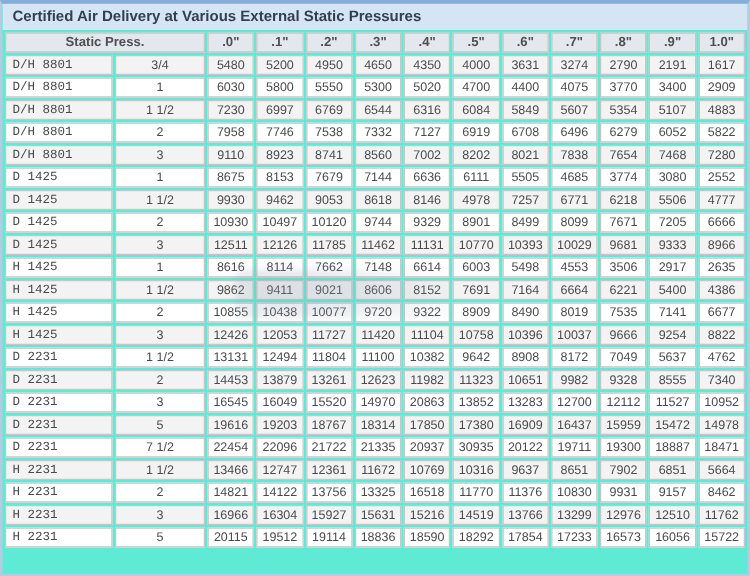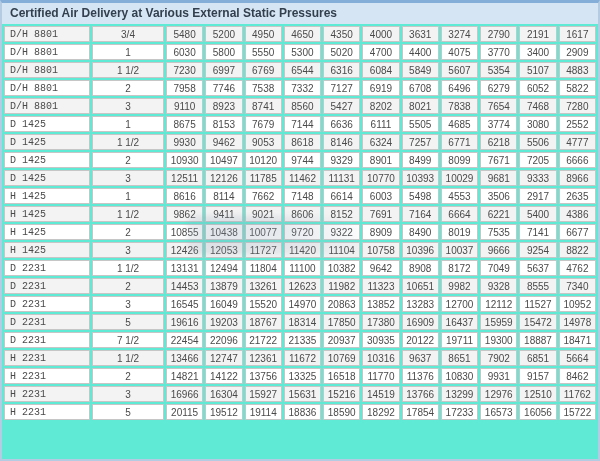--- a/index.html
+++ b/index.html
@@ -40,20 +40,35 @@
 
 <div class="panel">
   <div class="title-bar">Certified Air Delivery at Various External Static Pressures</div>
 
   <table>
     <colgroup>
       <col style="width:86px">
         <col style="width:72px">
     </colgroup>
     <thead>
+      <tr>
+        <th colspan="2">Static Press.</th>
+
+      <th>.0"</th>
+          <th>.1"</th>
+          <th>.2"</th>
+          <th>.3"</th>
+          <th>.4"</th>
+          <th>.5"</th>
+          <th>.6"</th>
+          <th>.7"</th>
+          <th>.8"</th>
+          <th>.9"</th>
+          <th>1.0"</th>
+        </tr>
     </thead>
     <tbody>
 
     <tr>
           <td class="model">D/H 8801</td>
           <td>3/4</td>
           <td>5480</td>
           <td>5200</td>
           <td>4950</td>
           <td>4650</td>
@@ -110,21 +125,21 @@
           <td>6052</td>
           <td>5822</td>
         </tr>
         <tr>
           <td class="model">D/H 8801</td>
           <td>3</td>
           <td>9110</td>
           <td>8923</td>
           <td>8741</td>
           <td>8560</td>
-          <td>5427</td>
+          <td>7002</td>
           <td>8202</td>
           <td>8021</td>
           <td>7838</td>
           <td>7654</td>
           <td>7468</td>
           <td>7280</td>
         </tr>
         <tr>
           <td class="model">D 1425</td>
           <td>1</td>
@@ -141,21 +156,21 @@
           <td>2552</td>
         </tr>
         <tr>
           <td class="model">D 1425</td>
           <td>1 1/2</td>
           <td>9930</td>
           <td>9462</td>
           <td>9053</td>
           <td>8618</td>
           <td>8146</td>
-          <td>6324</td>
+          <td>4978</td>
           <td>7257</td>
           <td>6771</td>
           <td>6218</td>
           <td>5506</td>
           <td>4777</td>
         </tr>
         <tr>
           <td class="model">D 1425</td>
           <td>2</td>
           <td>10930</td>

